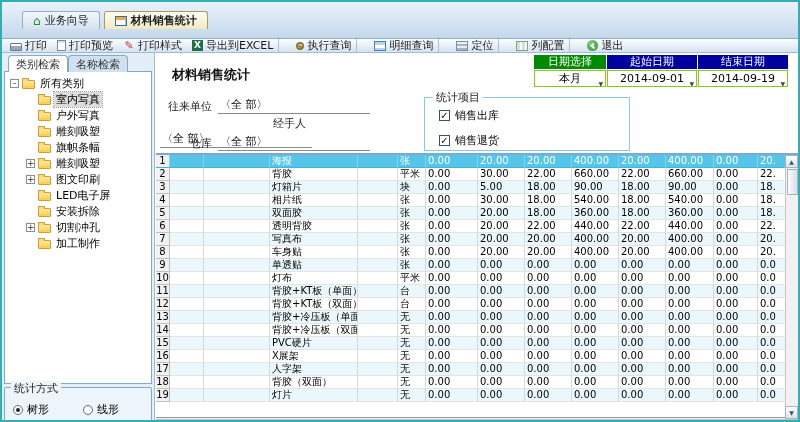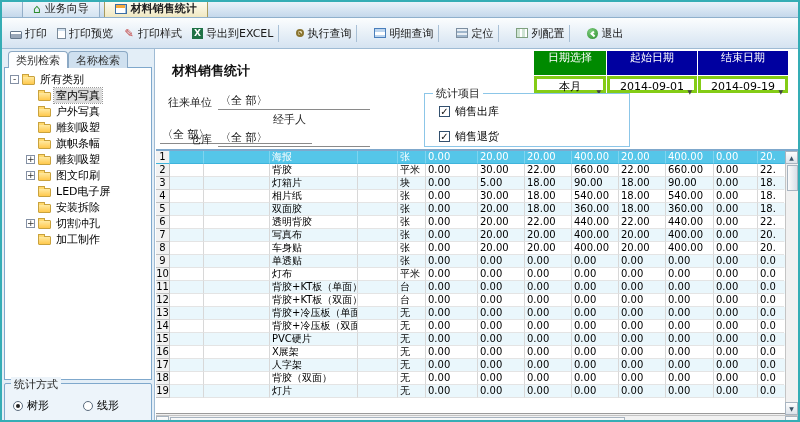--- a/index.html
+++ b/index.html
@@ -1,31 +1,31 @@
 <!DOCTYPE html>
 <html><head>
 <meta charset="utf-8">
 <style>
   * { margin:0; padding:0; box-sizing:border-box; }
   body { width:800px; height:422px; font-family:"DejaVu Sans", sans-serif; background:#fff; }
   .window { position:relative; width:800px; height:422px; border:2px solid #35ADB5; background:#E8F1F9; overflow:hidden; }
 
   
-  .tabstrip { height:16px; background:linear-gradient(#EAF2FA,#C4D8EB); display:flex; align-items:flex-end; padding-left:20px; border-bottom:1px solid #8FB0CC; }
+  .tabstrip { height:37px; background:linear-gradient(#EAF2FA,#C4D8EB); display:flex; align-items:center; padding-left:20px; border-bottom:1px solid #8FB0CC; }
   .tab { display:flex; align-items:center; gap:4px; height:18px; padding:0 10px; font-size:11px; color:#222;
          border:1px solid #93AFC9; border-bottom:none; border-radius:3px 3px 0 0;
          background:linear-gradient(#F2F7FC,#D4E3F1); margin-right:4px; cursor:pointer; white-space:nowrap; }
   .tab.active { background:linear-gradient(#FFFEF6,#F0E8C2); border-color:#A89B5D; font-weight:bold; }
   .i-home { color:#2C8B2C; font-size:12px; line-height:12px; }
   .i-home::before { content:"⌂"; }
   .i-grid { width:12px; height:10px; border:1px solid #3A6EA5; background:linear-gradient(#F6A93B 0 3px,#fff 3px);
             box-shadow:inset -4px 0 0 -3px #9FC0E0; }
 
   
-  .toolbar { height:31px; display:flex; align-items:center; background:linear-gradient(#FBFDFE,#D5E3F1); border-bottom:1px solid #9FBBD4; padding-left:3px; font-size:11px; color:#1a1a1a; }
+  .toolbar { height:14px; display:flex; align-items:center; background:linear-gradient(#FBFDFE,#D5E3F1); border-bottom:1px solid #9FBBD4; padding-left:3px; font-size:11px; color:#1a1a1a; }
   .tbtn { display:flex; align-items:center; gap:3px; padding:0 5px; height:17px; cursor:pointer; white-space:nowrap; }
   .tbtn.sep { border-right:1px solid #A9C0D6; margin-right:12px; }
   .ticon { width:12px; height:12px; display:inline-flex; align-items:center; justify-content:center; position:relative; flex:none; }
   .i-print { width:12px; height:8px; margin-top:3px; background:linear-gradient(#fff 0 2px,#9AA7B8 2px); border:1px solid #66788C; border-radius:1px; }
   .i-preview { width:9px; height:11px; background:#fff; border:1px solid #7A8A9A; box-shadow:inset 0 2px 0 #CFE0EF; }
   .i-style { color:#C04040; font-size:11px; }
   .i-style::before { content:"✎"; }
   .i-excel { width:11px; height:11px; background:#1E7145; color:#fff; font-size:9px; font-weight:bold; line-height:11px; text-align:center; }
   .i-excel::before { content:"X"; }
   .i-search { width:8px; height:8px; border:2px solid #8A7430; border-radius:50%; background:#FDF6D8; }
@@ -62,24 +62,24 @@
   .radiorow { display:flex; align-items:center; gap:4px; cursor:pointer; }
   .radio { width:10px; height:10px; border:1px solid #5A6B7D; border-radius:50%; background:#fff; flex:none; }
   .radio.on::before { content:""; display:block; width:4px; height:4px; border-radius:50%; background:#222; margin:2px auto; }
 
   
   .main { flex:1; position:relative; background:#fff; border-left:1px solid #fff; overflow:hidden; }
   .main-title { position:absolute; left:16px; top:13px; font-size:13px; font-weight:bold; color:#111; }
 
   .datebar { position:absolute; right:10px; top:2px; display:flex; font-size:11px; }
   .datecol { display:flex; flex-direction:column; margin-left:1px; }
-  .dhead { height:24px; color:#fff; text-align:center; line-height:14px; font-size:11px; }
+  .dhead { height:14px; color:#fff; text-align:center; line-height:14px; font-size:11px; }
   .dhead.g { background:#008A00; }
   .dhead.b { background:#0000A0; }
-  .dval { height:17px; background:#fff; border:3px solid #84cc16; margin-top:1px; position:relative; text-align:center; line-height:15px; cursor:pointer; }
+  .dval { height:17px; background:#fff; border:1px solid #84cc16; margin-top:1px; position:relative; text-align:center; line-height:15px; cursor:pointer; }
   .dval .arr { position:absolute; right:2px; top:5px; font-size:6px; color:#444; }
   .w70 { width:72px; } .w88 { width:90px; }
 
   .formrow { position:absolute; font-size:11px; display:flex; align-items:flex-end; }
   .flabel { width:58px; text-align:right; color:#222; padding-right:6px; white-space:nowrap; }
   .fvalue { width:152px; border-bottom:1px solid #8a8a8a; padding:0 0 1px 2px; color:#111; cursor:text; white-space:nowrap; }
 
   .statbox { position:absolute; left:268px; top:44px; width:206px; height:54px; border:1px solid #8CC6E8; background:#fff; font-size:11px; padding:10px 0 0 14px; }
   .statbox .gb-title { background:#fff; top:-8px; left:8px; }
   .cbrow { display:flex; align-items:center; gap:5px; margin-bottom:10px; cursor:pointer; }

